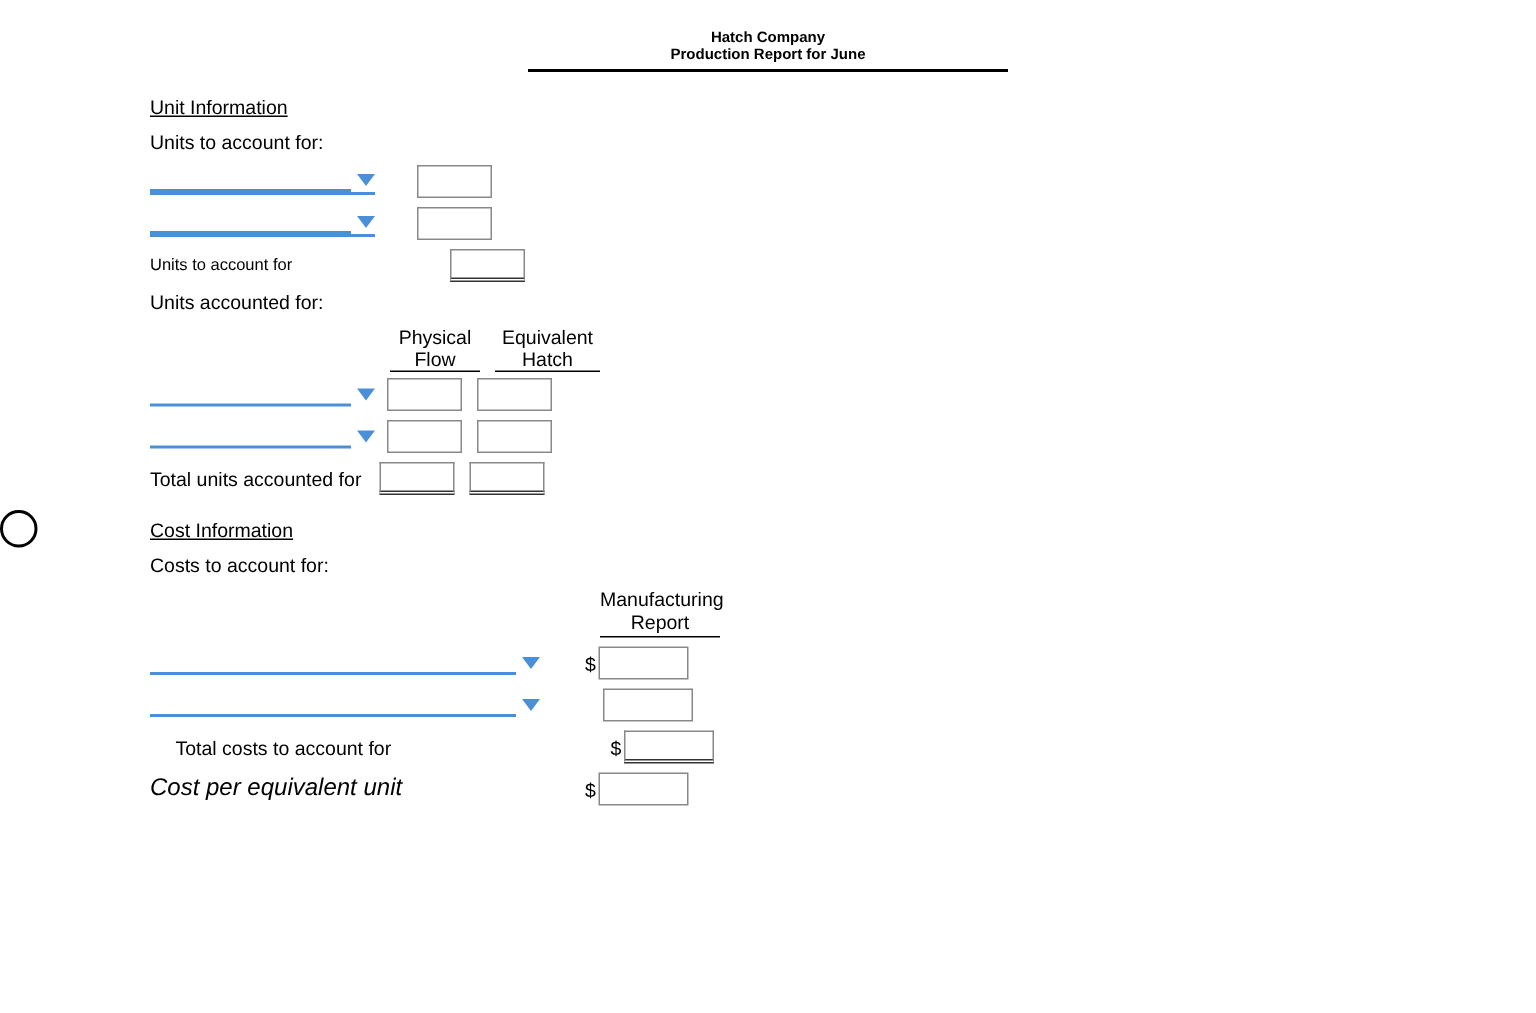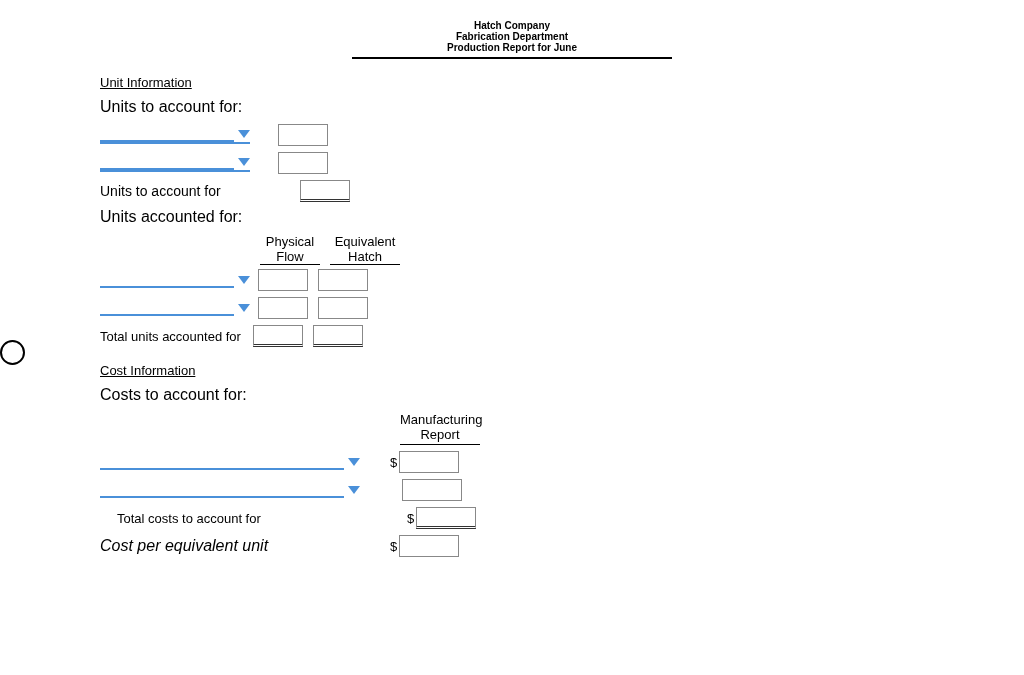--- a/index.html
+++ b/index.html
@@ -40,21 +40,21 @@
     }
 
     .section-title {
       text-align: left;
       text-decoration: underline;
       font-size: 13px;
       margin-bottom: 8px;
     }
 
     .section-label {
-      font-size: 16px;
+      font-size: 13px;
       margin-bottom: 8px;
     }
 
     .report-container {
       max-width: 500px;
       margin-left: 60px;
     }
 
     
     .unit-info-section {
@@ -113,21 +113,21 @@
 
     .units-to-account-row {
       display: flex;
       align-items: center;
       margin-bottom: 6px;
       margin-top: 4px;
     }
 
     .units-label {
       width: 180px;
-      font-size: 14px;
+      font-size: 11px;
     }
 
     
     .col-headers {
       display: flex;
       align-items: flex-end;
       margin-bottom: 4px;
       margin-left: 160px;
     }
 
@@ -211,21 +211,20 @@
   </style>
 </head>
 <body>
 
 <div class="page">
 
   <div class="left-decoration"></div>
 
   <div class="header">
     <div class="header-title">Hatch Company</div>
-    <div class="header-title">Fabrication Department</div>
     <div class="header-title">Production Report for June</div>
     <div class="header-underline"></div>
   </div>
 
   <div class="report-container">
 
     <div class="unit-info-section">
       <div class="section-title">Unit Information</div>
 
       <div class="section-label">Units to account for:</div>

